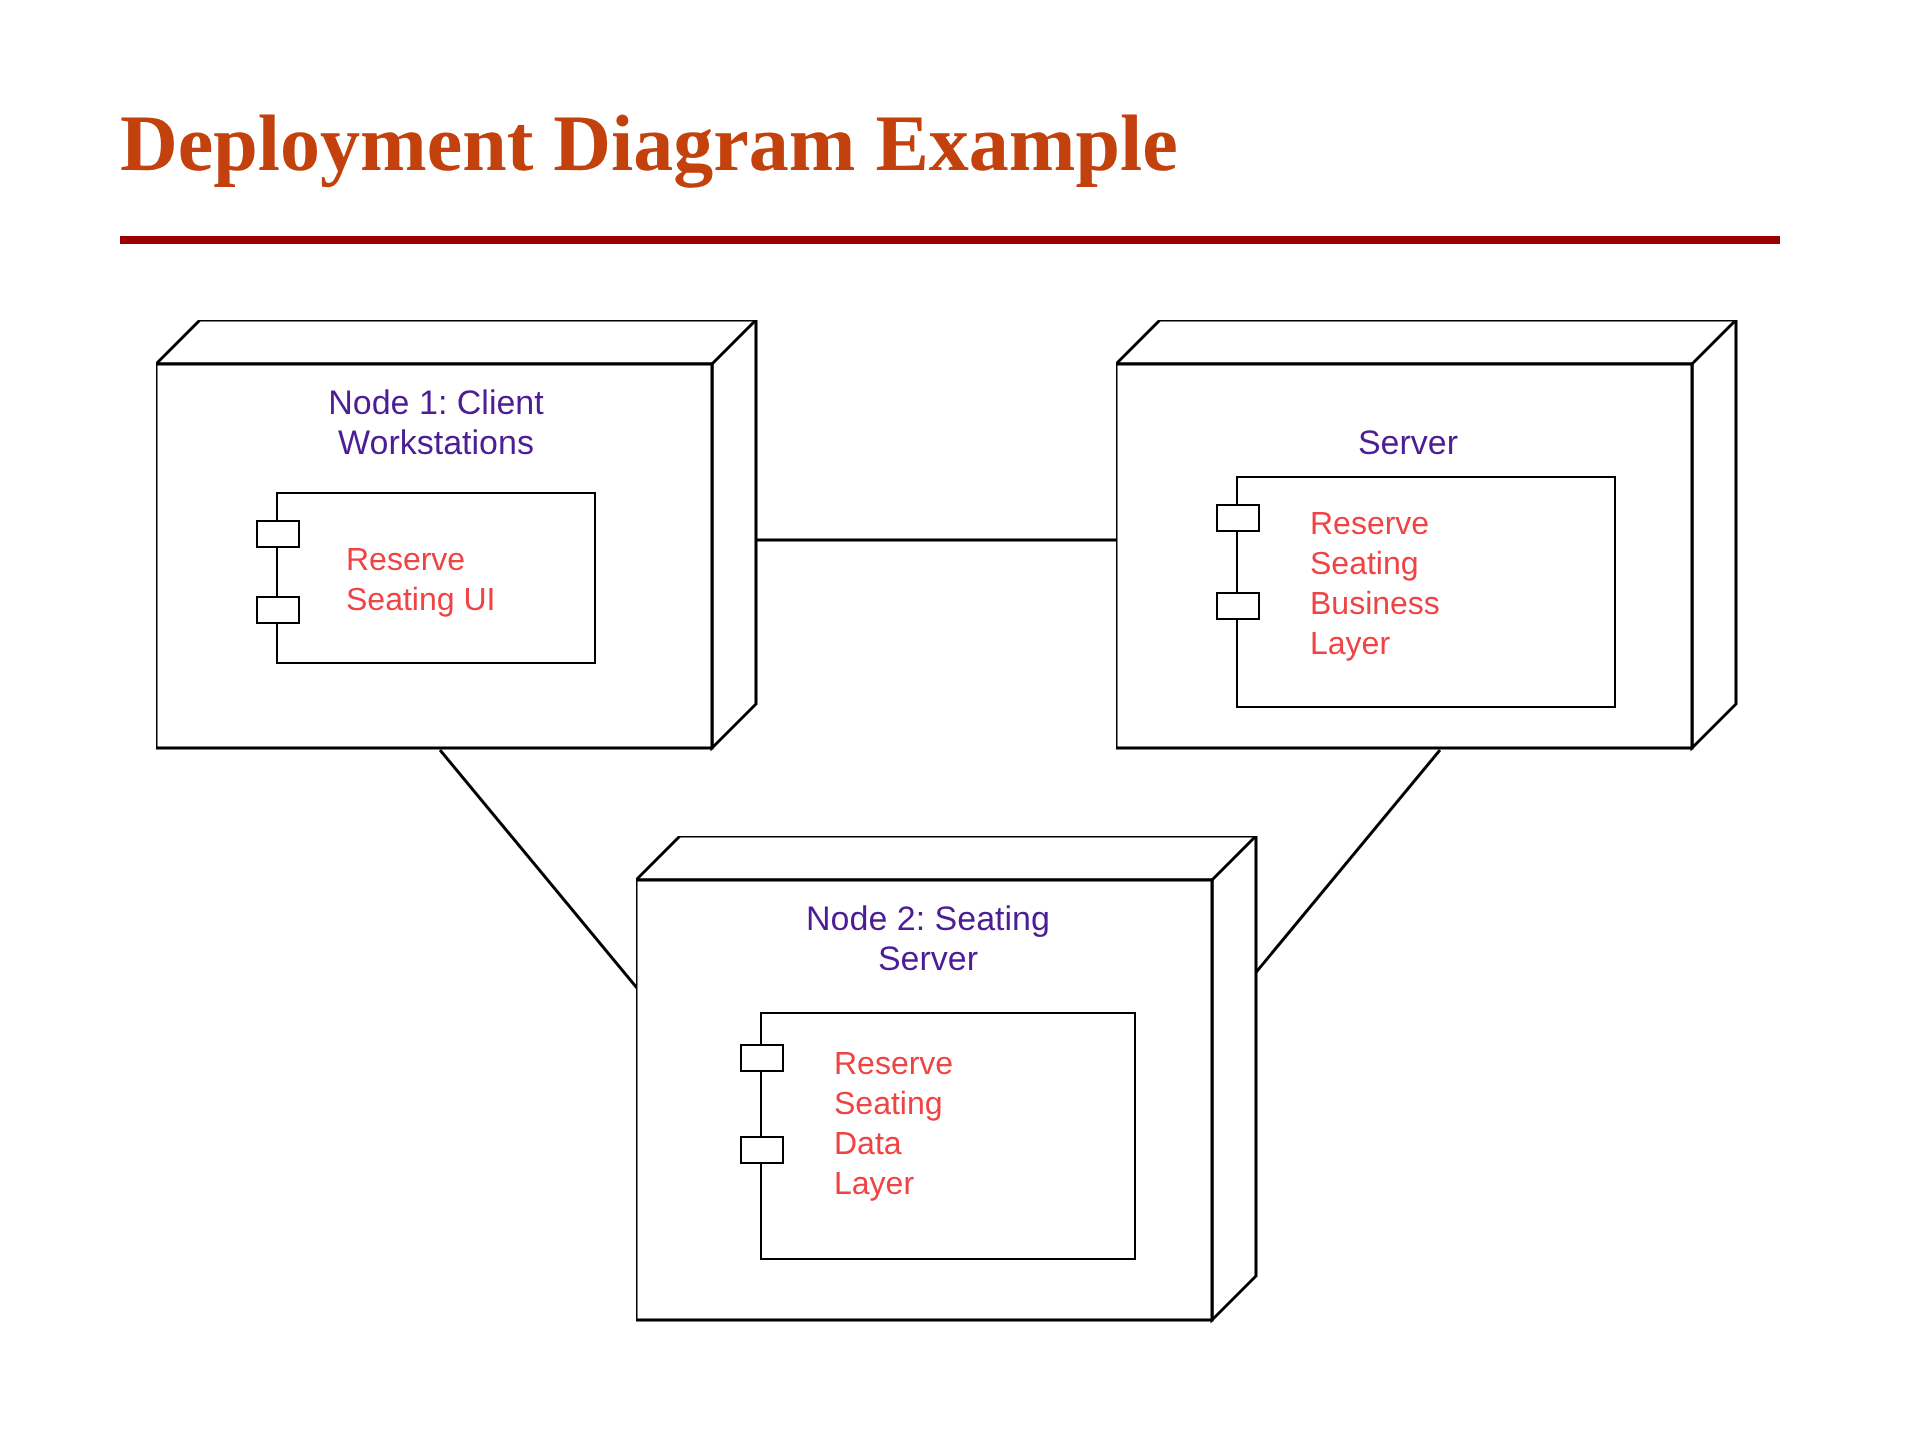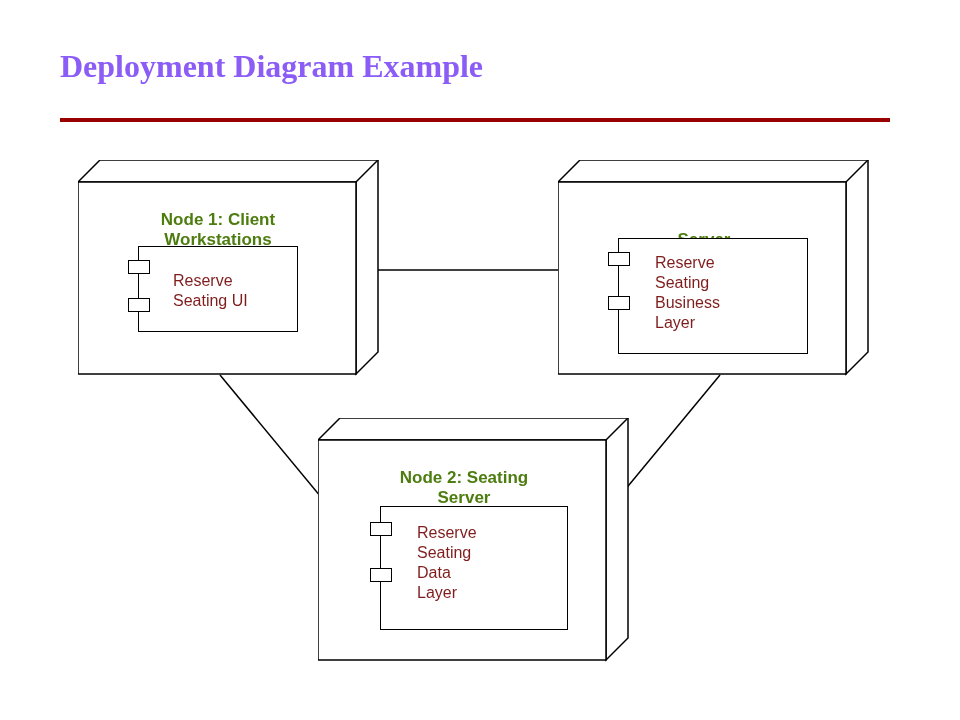--- a/index.html
+++ b/index.html
@@ -9,23 +9,23 @@
       background: #fff;
       font-family: Arial, Helvetica, sans-serif;
       position: relative;
       overflow: hidden;
     }
     .title {
       position: absolute;
       left: 60px;
       top: 48px;
       font-family: "Times New Roman", Times, serif;
-      font-size: 32px;
+      font-size: 40px;
       font-weight: bold;
-      color: #8b5cf6;
+      color: #c2410c;
     }
     .rule {
       position: absolute;
       left: 60px;
       top: 118px;
       width: 830px;
       height: 4px;
       background: #990000;
     }
     .canvas {
@@ -33,35 +33,34 @@
       left: 0; top: 0; right: 0; bottom: 0;
     }
     .node3d {
       position: absolute;
     }
     .node3d svg { position: absolute; left: 0; top: 0; }
     .node-title {
       position: absolute;
       text-align: center;
       font-size: 17px;
-      font-weight: bold;
-      color: #4d7c0f;
+      font-weight: normal;
+      color: #4c1d95;
       line-height: 1.2;
       width: 220px;
-      margin-top: 18px;
     }
     .component {
       position: absolute;
       border: 1.5px solid #000;
       background: #fff;
     }
     .comp-label {
       position: absolute;
       font-size: 16px;
-      color: #7f1d1d;
+      color: #ef4444;
       line-height: 1.25;
     }
     .lug {
       position: absolute;
       width: 22px;
       height: 14px;
       border: 1.5px solid #000;
       background: #fff;
     }
     .link {

